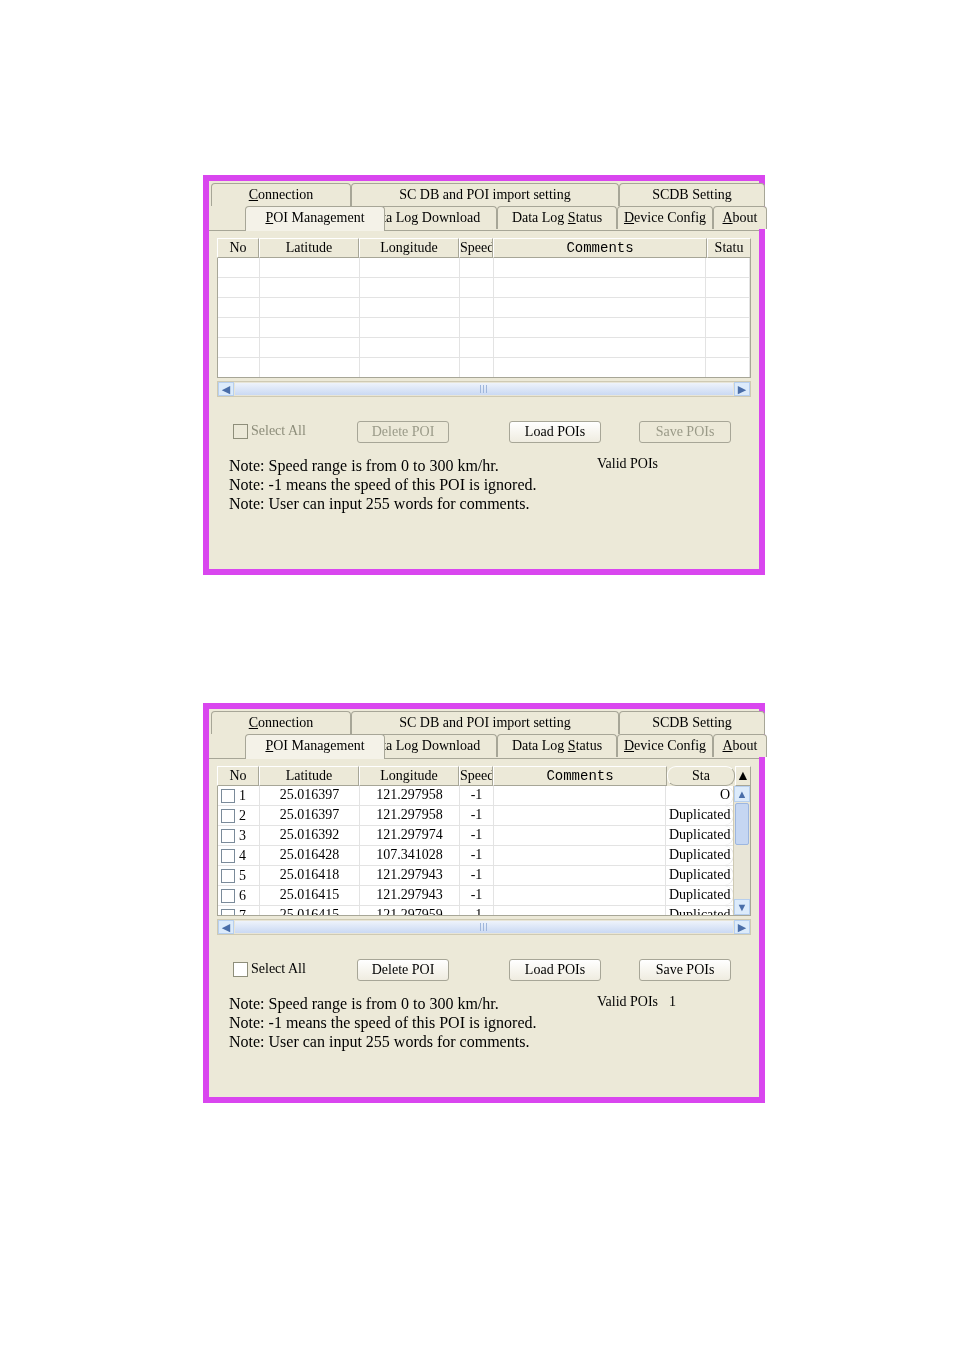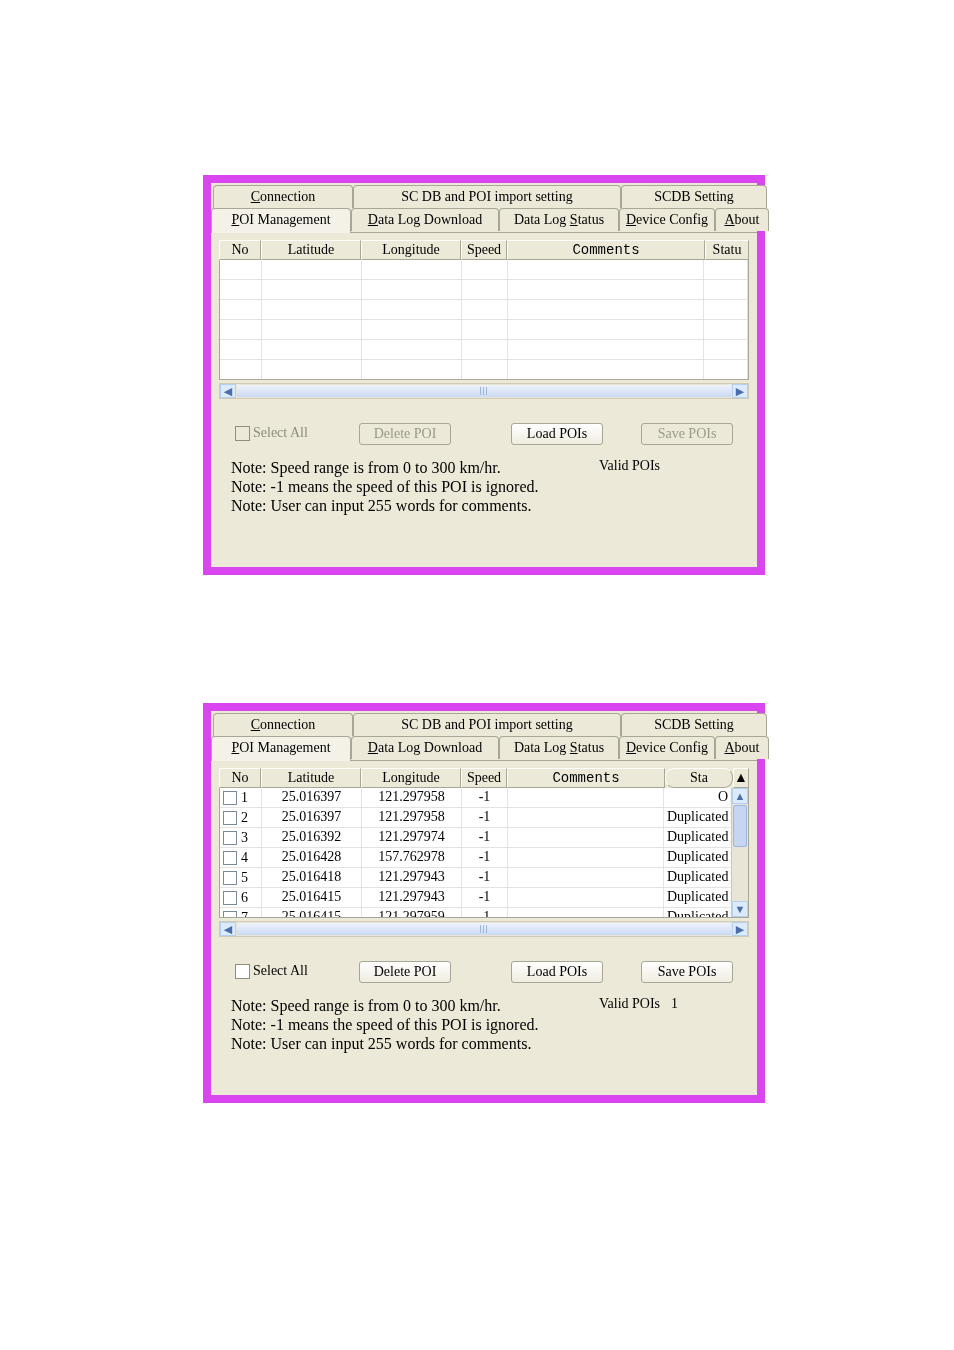--- a/index.html
+++ b/index.html
@@ -8,21 +8,21 @@
     width: 954px;
     height: 1350px;
     background: #ffffff;
     font-family: "Times New Roman", serif;
     font-size: 14px;
     color: #000;
   }
   .panel-wrap {
     position: absolute;
     width: 562px;
-    border: 8px solid #d946ef;
+    border: 6px solid #d946ef;
     background: #ece9d8;
     box-sizing: border-box;
   }
   #panel1 { left: 203px; top: 175px; height: 400px; }
   #panel2 { left: 203px; top: 703px; height: 400px; }
 
   
   .tab-rows { position: relative; height: 49px; }
   .tab {
     position: absolute;
@@ -34,21 +34,21 @@
     border-top-right-radius: 4px;
     text-align: center;
     line-height: 22px;
     font-size: 14px;
     cursor: default;
     box-sizing: border-box;
   }
   .tab .ul { text-decoration: underline; }
   .tab-back { top: 2px; z-index: 1; }
   .tab-front { top: 25px; z-index: 3; }
-  .tab-active { background: #f4f2e8; z-index: 4; height: 25px; }
+  .tab-active { background: #f4f2e8; z-index: 4; height: 25px; margin-left: 36px; }
   .tab-content-border {
     position: absolute;
     left: 0; right: 0; top: 49px; bottom: 0;
     border-top: 1px solid #a7a697;
     z-index: 2;
   }
 
   
   .grid-hdr {
     position: absolute;
@@ -63,21 +63,21 @@
     box-sizing: border-box;
     text-align: center;
     line-height: 18px;
     font-size: 14px;
     overflow: hidden;
     white-space: nowrap;
   }
   .c-no   { width: 42px; }
   .c-lat  { width: 100px; }
   .c-lon  { width: 100px; }
-  .c-spd  { width: 46px; }
+  .c-spd  { width: 34px; }
   .c-cmt  { flex: 1; font-family: Liberation Mono, monospace; }
   .c-sta  { width: 44px; }
   
   .panel-wrap.with-rows .c-sta { width: 68px; padding-right: 0; border-radius: 9px; }
 
   
   .grid-body {
     position: absolute;
     left: 8px; right: 8px; top: 77px;
     background: #ffffff;
@@ -359,21 +359,21 @@
         <div class="cell c-spd">-1</div>
         <div class="cell c-cmt"></div>
         <div class="cell c-sta">Duplicated</div>
       </div>
       <div class="row" style="padding-right: 16px;">
         <div class="cell c-no">
           <span class="chk"></span>
           <span>4</span>
         </div>
         <div class="cell c-lat">25.016428</div>
-        <div class="cell c-lon">157.762978</div>
+        <div class="cell c-lon">107.341028</div>
         <div class="cell c-spd">-1</div>
         <div class="cell c-cmt"></div>
         <div class="cell c-sta">Duplicated</div>
       </div>
       <div class="row" style="padding-right: 16px;">
         <div class="cell c-no">
           <span class="chk"></span>
           <span>5</span>
         </div>
         <div class="cell c-lat">25.016418</div>

